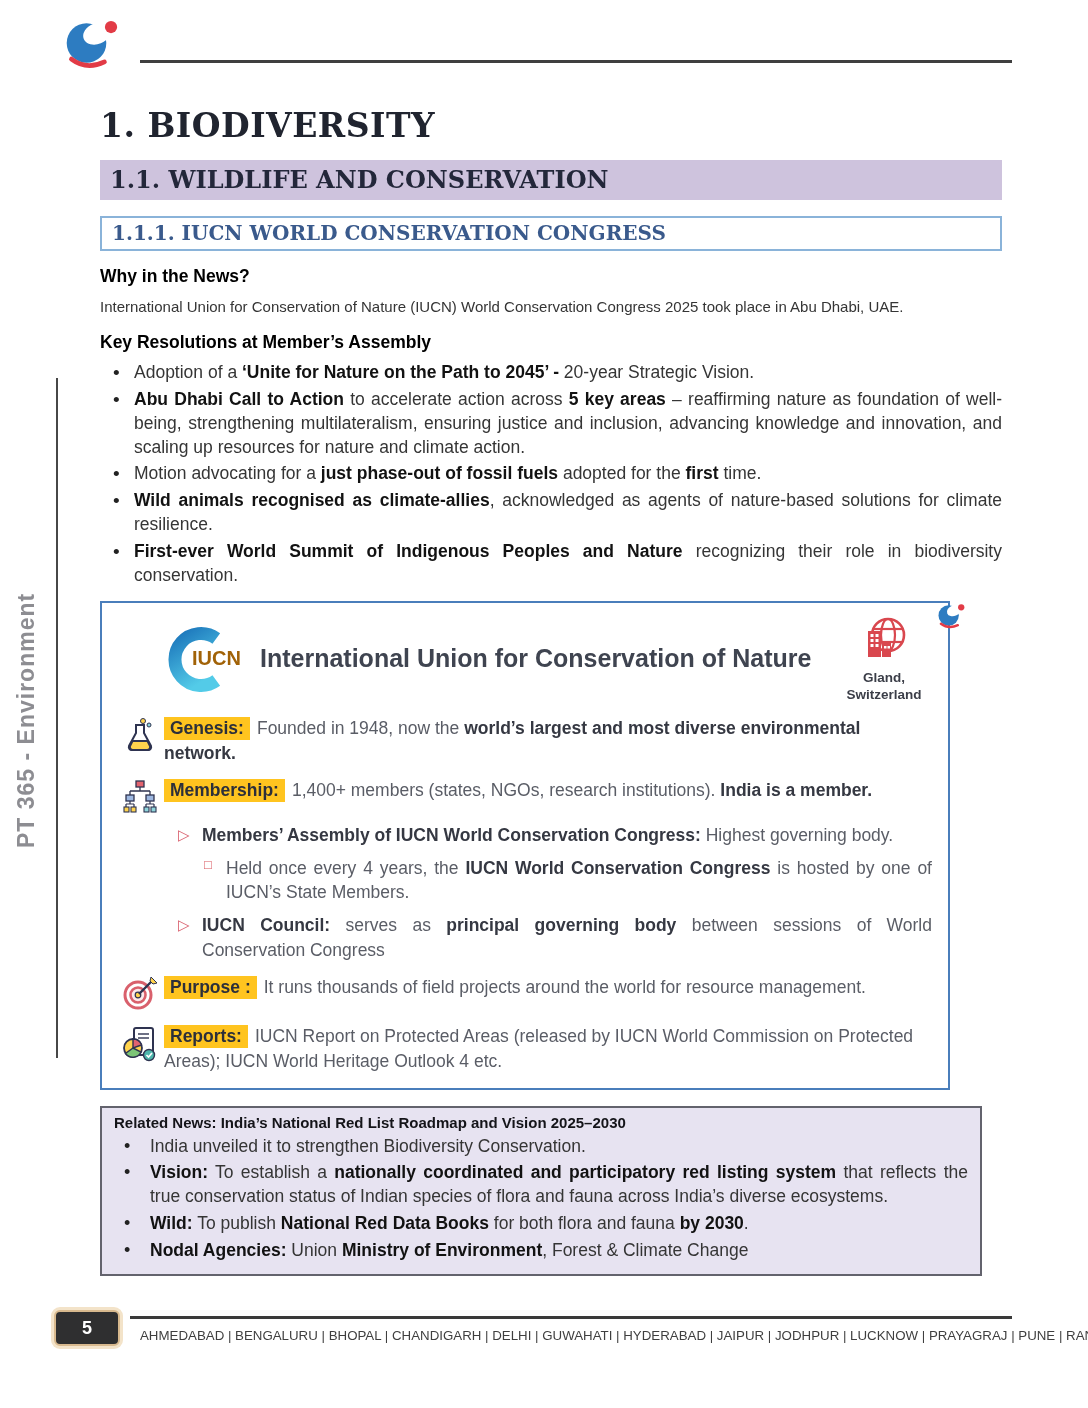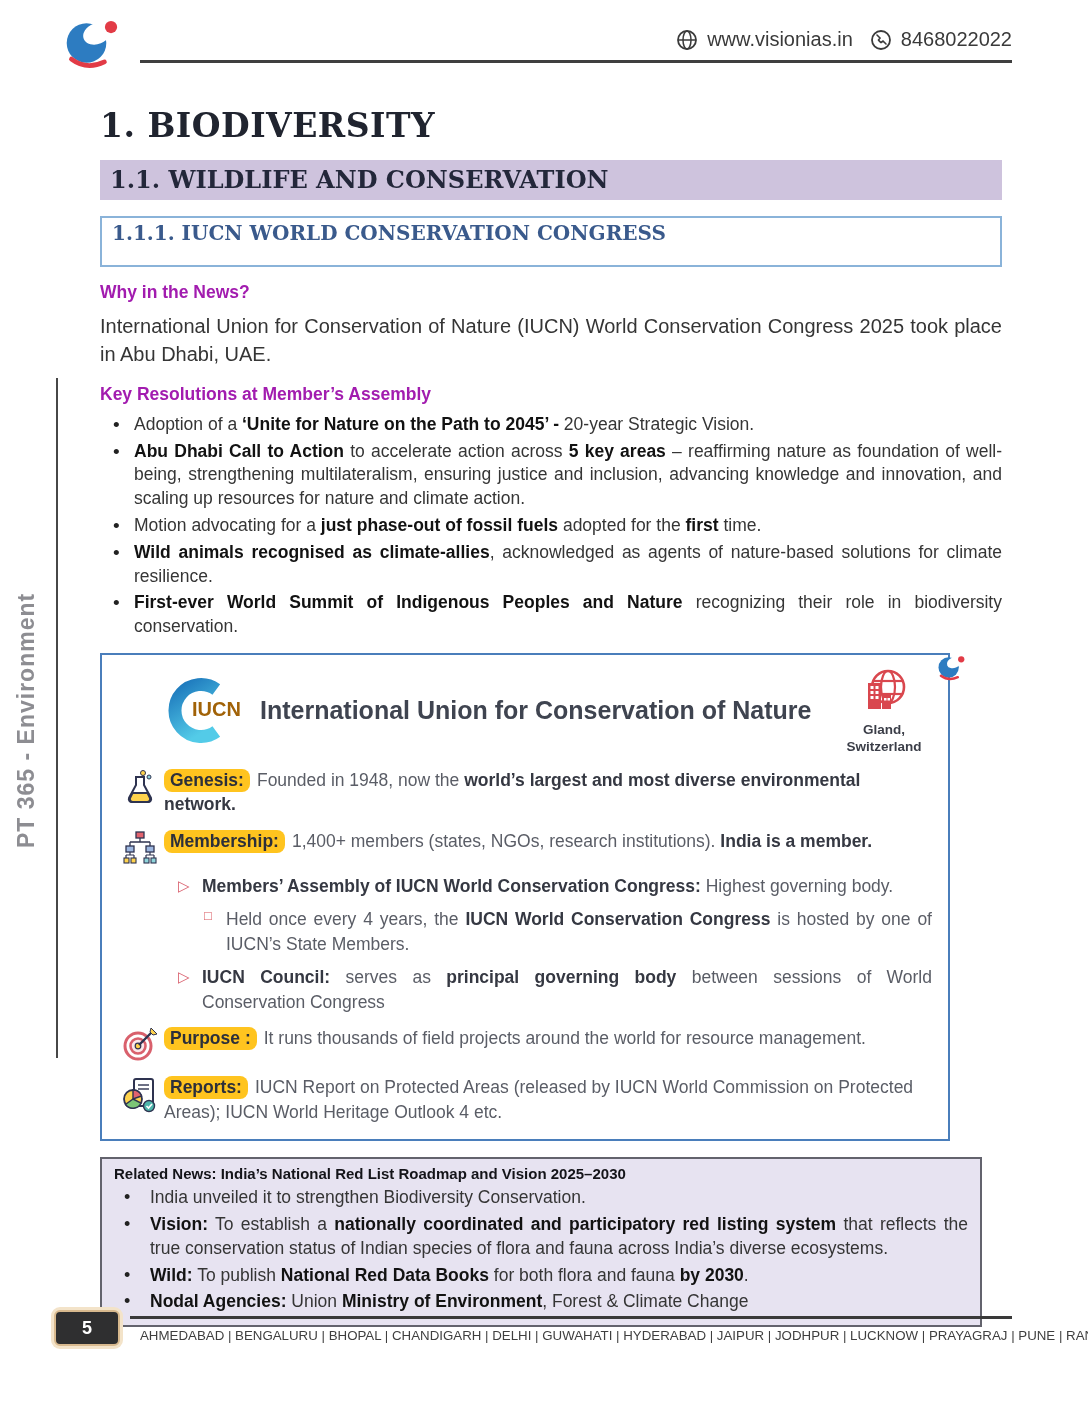--- a/index.html
+++ b/index.html
@@ -20,43 +20,43 @@
   .side-label{position:absolute;left:6px;top:480px;height:480px;width:40px;
     writing-mode:vertical-rl;transform:rotate(180deg);
     display:flex;align-items:center;justify-content:center;
     font-weight:bold;font-size:23px;color:#8d8d92;letter-spacing:1px;}
   
   .main{margin:0 86px 0 100px;}
   .h1{font-family:"DejaVu Serif",serif;font-weight:bold;font-size:33px;color:#20242f;
     margin-top:22px;letter-spacing:.5px;}
   .secbar{margin-top:15px;background:#cec3dd;padding:5px 10px 6px;
     font-family:"DejaVu Serif",serif;font-weight:bold;font-size:24px;color:#23273a;}
-  .subbar{margin-top:16px;border:2px solid #8ab3d9;padding:3px 10px 20px;
+  .subbar{margin-top:16px;border:2px solid #8ab3d9;padding:3px 10px 4px;
     font-family:"DejaVu Serif",serif;font-weight:bold;font-size:20px;color:#3a5a8c;}
-  .bold-head{margin-top:15px;font-weight:bold;font-size:17.5px;color:#a21caf;}
-  .para{margin-top:9px;font-size:20px;line-height:1.42;text-align:justify;color:#353535;}
+  .bold-head{margin-top:15px;font-weight:bold;font-size:17.5px;color:#000000;}
+  .para{margin-top:9px;font-size:15px;line-height:1.42;text-align:justify;color:#353535;}
   .para b,.bullets b{color:#121212;}
   ul.bullets{list-style:none;margin:8px 0 0 0;padding:0;}
   ul.bullets>li{position:relative;padding-left:34px;margin-bottom:3px;
     font-size:17.5px;line-height:1.36;text-align:justify;color:#353535;}
   ul.bullets>li::before{content:"•";position:absolute;left:13px;top:-1px;font-size:19px;color:#222;}
   
   .info-box{position:relative;margin-top:14px;width:816px;border:2px solid #4a7ebb;
     background:#fff;padding:10px 16px 14px 14px;}
   .info-hdr{display:flex;align-items:center;}
   .iucn-logo{position:relative;width:92px;height:76px;margin-left:52px;flex:none;}
   .iucn-logo .txt{position:absolute;left:24px;top:26px;font-size:20px;font-weight:bold;color:#a16207;}
   .info-title{flex:1;text-align:left;font-size:25px;font-weight:bold;color:#3f4450;line-height:1.25;}
   .gland{width:96px;flex:none;text-align:center;font-size:13.5px;font-weight:bold;color:#3b3e48;line-height:1.25;}
   .vis-corner{position:absolute;top:-2px;right:-22px;}
   .info-row{display:flex;margin:12px 0 0 0;}
   .info-ico{width:48px;flex:none;display:flex;justify-content:center;align-items:flex-start;padding-top:1px;}
   .info-txt{flex:1;font-size:17.5px;line-height:1.42;color:#5a5d66;}
   .info-txt b{color:#353842;}
-  .hl{background:#ffc41f;color:#2c2f3a;font-weight:bold;padding:1px 6px 2px;margin-right:7px;border-radius:8px;}
+  .hl{background:#ffc41f;color:#2c2f3a;font-weight:bold;padding:1px 6px 2px;margin-right:7px;}
   .gov-list{margin:8px 0 0 62px;}
   .gov-item{position:relative;font-size:17.5px;line-height:1.42;color:#5a5d66;
     text-align:justify;margin-bottom:8px;}
   .gov-item b{color:#353842;}
   .gov-item.tri{padding-left:24px;}
   .gov-item.tri::before{content:"▷";position:absolute;left:0;top:1px;color:#d95f6d;font-size:15px;}
   .gov-item.sq{margin-left:26px;padding-left:22px;}
   .gov-item.sq::before{content:"□";position:absolute;left:0;top:0;color:#d9565e;font-size:13px;}
   
   .rel-box{margin-top:16px;width:854px;background:#e7e3f1;border:2px solid #63636d;
@@ -81,37 +81,20 @@
 
 <div class="hdr">
   <span class="hdr-logo">
     <svg width="66" height="60" viewBox="0 0 70 62">
       <circle cx="26" cy="30" r="21" fill="#2d7cc1"></circle>
       <ellipse cx="37" cy="20" rx="15" ry="11" fill="#ffffff" transform="rotate(-22 37 20)"></ellipse>
       <circle cx="52" cy="13" r="6.5" fill="#e23b46"></circle>
       <path d="M10 47 Q26 59 45 50" stroke="#e23b46" stroke-width="5" fill="none" stroke-linecap="round"></path>
     </svg>
   </span>
-  <div class="hdr-contact">
-    <span class="ico">
-      <svg width="22" height="22" viewBox="0 0 22 22">
-        <circle cx="11" cy="11" r="9" fill="none" stroke="#3a3a3a" stroke-width="1.8"></circle>
-        <ellipse cx="11" cy="11" rx="4" ry="9" fill="none" stroke="#3a3a3a" stroke-width="1.5"></ellipse>
-        <line x1="2" y1="11" x2="20" y2="11" stroke="#3a3a3a" stroke-width="1.5"></line>
-      </svg>
-    </span>
-    <span>www.visionias.in</span>
-    <span class="ico" style="margin-left:8px;">
-      <svg width="22" height="22" viewBox="0 0 22 22">
-        <circle cx="11" cy="11" r="9" fill="none" stroke="#3a3a3a" stroke-width="1.8"></circle>
-        <path d="M7 6 l3 3 -1.5 2 a7 7 0 0 0 2.5 2.5 l2 -1.5 3 3" fill="none" stroke="#3a3a3a" stroke-width="1.6" stroke-linecap="round"></path>
-      </svg>
-    </span>
-    <span>8468022022</span>
-  </div>
   <div class="hdr-rule"></div>
 </div>
 
 <div class="side-rule"></div>
 <div class="side-label">PT 365 - Environment</div>
 
 <div class="main">
 
   <div class="h1">1. BIODIVERSITY</div>
   <div class="secbar">1.1. WILDLIFE AND CONSERVATION</div>

